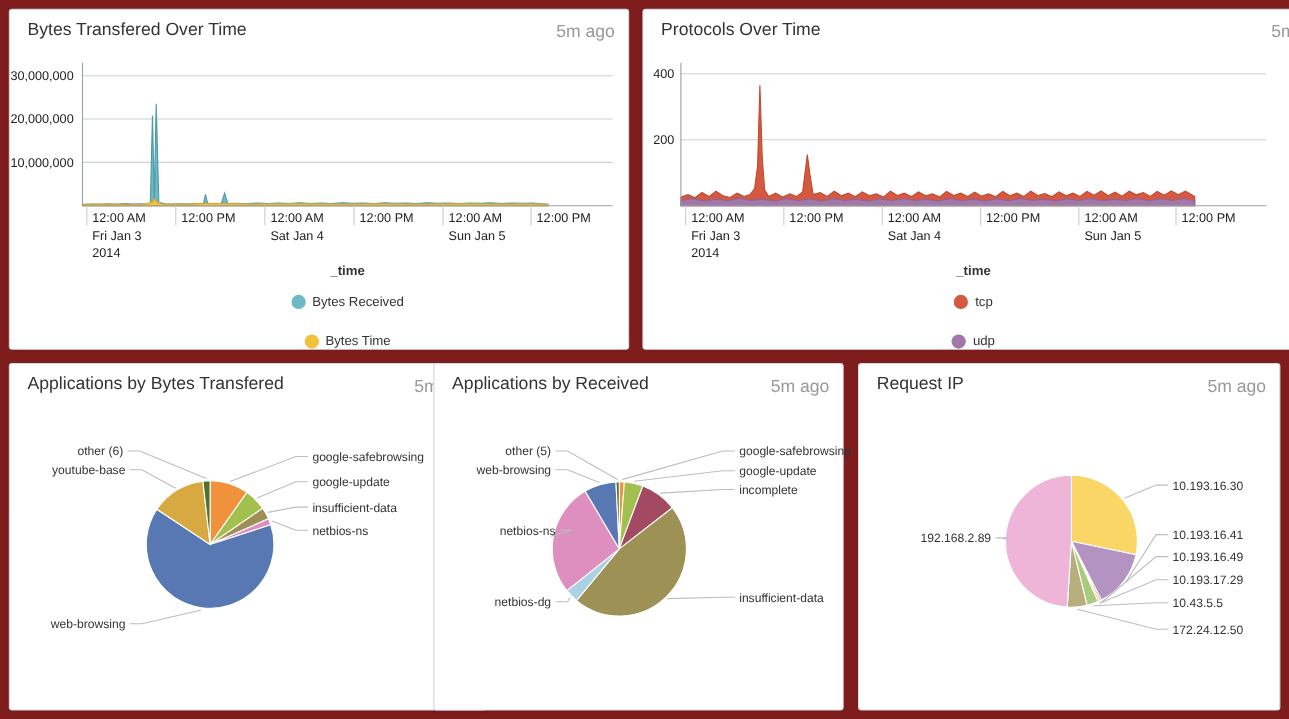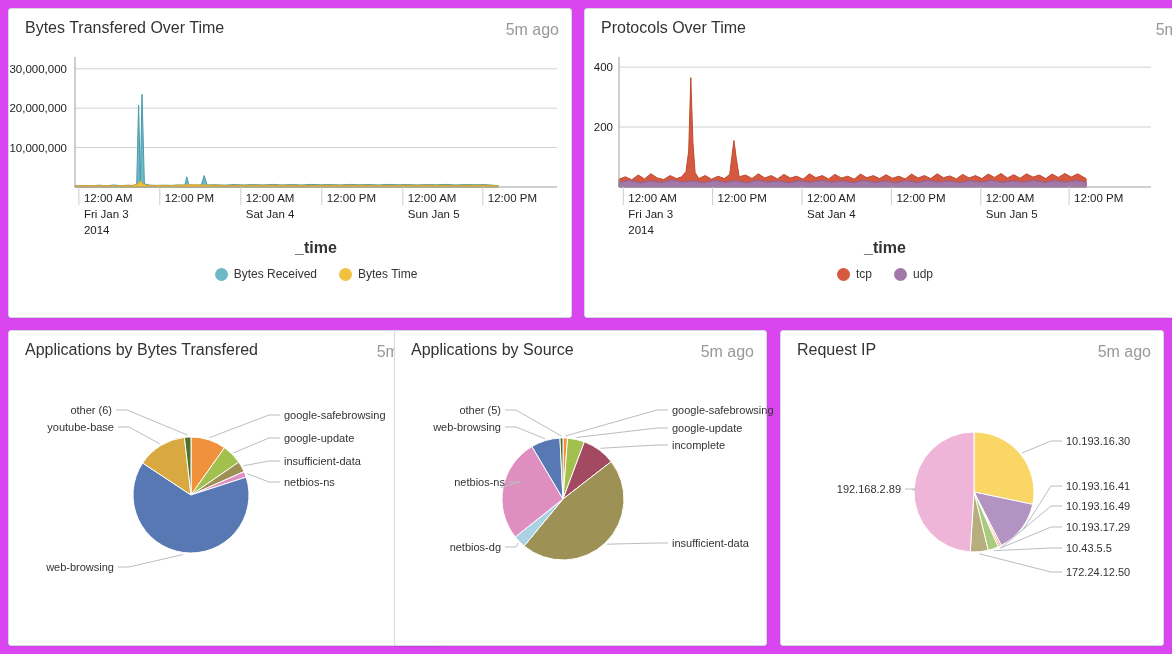--- a/index.html
+++ b/index.html
@@ -5,31 +5,31 @@
   html,body{margin:0;padding:0;}
   .dash{position:relative;width:1172px;height:654px;background:#e3e8ea;
         font-family:"Liberation Sans",sans-serif;overflow:hidden;}
   .panel{position:absolute;background:#ffffff;border:1px solid #d5dbde;
          border-radius:3px;box-shadow:0 1px 2px rgba(0,0,0,0.05);box-sizing:border-box;}
   .ptitle{position:absolute;left:16px;top:10px;margin:0;font-size:16px;
           font-weight:400;color:#333;letter-spacing:0;}
   .ago{position:absolute;right:12px;top:12px;font-size:16px;color:#999;}
   .tchart{position:absolute;left:0;top:48px;overflow:visible;}
   .pie{position:absolute;left:0;top:40px;overflow:visible;}
-  .xlabel{position:absolute;font-size:16px;font-weight:bold;color:#333;text-align:center;}
+  .xlabel{position:absolute;font-size:12px;font-weight:bold;color:#333;text-align:center;}
   .legend{position:absolute;display:flex;justify-content:center;gap:22px;
-          font-size:12px;color:#333;align-items:center;}
+          font-size:12px;color:#333;align-items:center;flex-direction:column;}
   .litem{display:flex;align-items:center;cursor:pointer;}
   .sw{display:inline-block;width:13px;height:13px;border-radius:50%;margin-right:6px;}
   svg text{font-family:"Liberation Sans",sans-serif;}
 </style>
 </head>
 <body>
 
-<div class="dash" style="background: #d946ef;">
+<div class="dash" style="background: #7f1d1d;">
 
   <section class="panel" style="left:8px;top:8px;width:564px;height:310px">
     <h2 class="ptitle">Bytes Transfered Over Time</h2>
     <span class="ago">5m ago</span>
     <svg id="c0" class="tchart" width="564" height="186">
         <line x1="66" x2="548" y1="90.6" y2="90.6" stroke="#ccd2d4" stroke-width="1"></line>
         <text x="58" y="94.6" text-anchor="end" font-size="11.5" fill="#222">10,000,000</text>
         <line x1="66" x2="548" y1="51.2" y2="51.2" stroke="#ccd2d4" stroke-width="1"></line>
         <text x="58" y="55.2" text-anchor="end" font-size="11.5" fill="#222">20,000,000</text>
         <line x1="66" x2="548" y1="11.8" y2="11.8" stroke="#ccd2d4" stroke-width="1"></line>
@@ -132,21 +132,21 @@
         <polyline points="109,196 120,196 173.9,183.5" fill="none" stroke="#b9bec1" stroke-width="1"></polyline>
         <text x="105" y="200" text-anchor="end" font-size="11" fill="#333">web-browsing</text>
         <polyline points="109,56 120,56 150.7,72.8" fill="none" stroke="#b9bec1" stroke-width="1"></polyline>
         <text x="105" y="60" text-anchor="end" font-size="11" fill="#333">youtube-base</text>
         <polyline points="107,39 118,39 178.6,64.1" fill="none" stroke="#b9bec1" stroke-width="1"></polyline>
         <text x="103" y="43" text-anchor="end" font-size="11" fill="#333">other (6)</text>
       </svg>
   </section>
 
   <section class="panel" style="left:394px;top:330px;width:373px;height:316px">
-    <h2 class="ptitle">Applications by Source</h2>
+    <h2 class="ptitle">Applications by Received</h2>
     <span class="ago">5m ago</span>
     <svg id="c3" class="pie" width="373" height="250">
         <path d="M168 128L168.00 67.00A61 61 0 0 1 172.59 67.17Z" fill="#f0913c" stroke="#ffffff" stroke-width="1"></path>
         <path d="M168 128L172.59 67.17A61 61 0 0 1 189.38 70.87Z" fill="#a2c04d" stroke="#ffffff" stroke-width="1"></path>
         <path d="M168 128L189.38 70.87A61 61 0 0 1 216.20 90.61Z" fill="#a34a62" stroke="#ffffff" stroke-width="1"></path>
         <path d="M168 128L216.20 90.61A61 61 0 0 1 129.12 175.00Z" fill="#9d9155" stroke="#ffffff" stroke-width="1"></path>
         <path d="M168 128L129.12 175.00A61 61 0 0 1 120.27 165.99Z" fill="#abd2e2" stroke="#ffffff" stroke-width="1"></path>
         <path d="M168 128L120.27 165.99A61 61 0 0 1 136.95 75.49Z" fill="#de8fc0" stroke="#ffffff" stroke-width="1"></path>
         <path d="M168 128L136.95 75.49A61 61 0 0 1 164.94 67.08Z" fill="#5878b4" stroke="#ffffff" stroke-width="1"></path>
         <path d="M168 128L164.94 67.08A61 61 0 0 1 168.00 67.00Z" fill="#52722b" stroke="#ffffff" stroke-width="1"></path>

